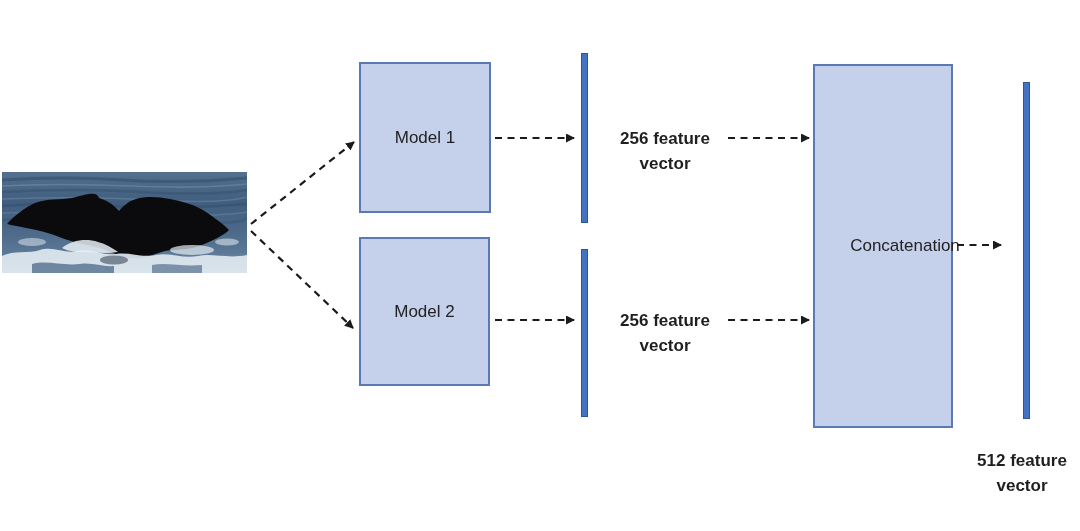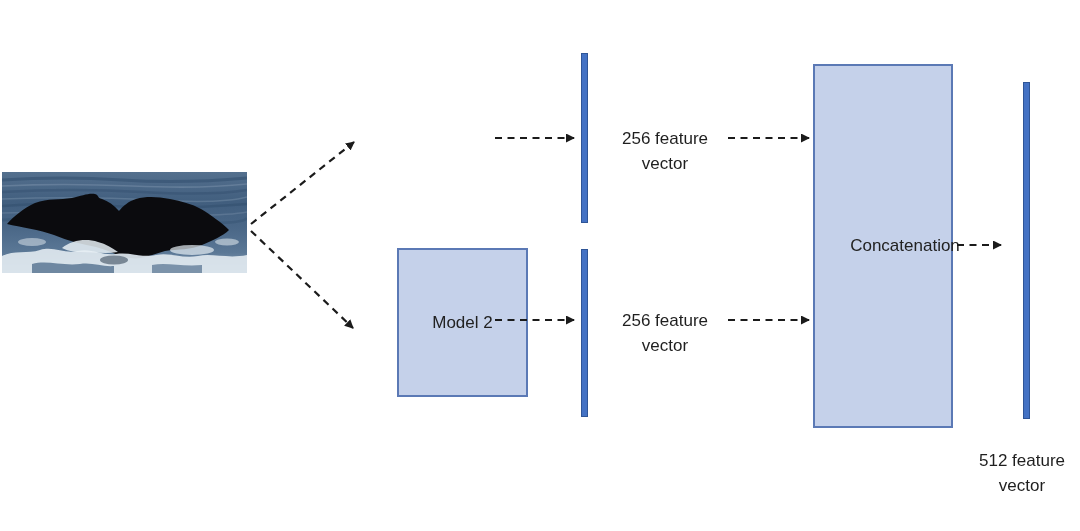--- a/index.html
+++ b/index.html
@@ -31,21 +31,21 @@
     box-sizing: border-box;
   }
   .vec-label {
     position: absolute;
     width: 128px;
     text-align: center;
     font-size: 17px;
     line-height: 25px;
     color: #1f1f1f;
   }
-  .vec-label span { display: block; }
+  .vec-label span { display: block; font-weight: bold; }
   .arrows-layer {
     position: absolute;
     left: 0; top: 0;
     width: 1080px; height: 531px;
     pointer-events: none;
   }
   .arrow {
     stroke: #1b1b1b;
     stroke-width: 2.2;
     stroke-dasharray: 7 5.5;
@@ -94,22 +94,25 @@
         <path d="M150,93 C165,90 180,95 200,93 L200,101 L150,101 Z" fill="#54718f" opacity="0.7"></path>
         <path d="M60,76 C70,68 84,66 96,70 C104,72 110,76 116,80 C104,82 90,80 78,80 C70,80 64,78 60,76 Z" fill="#e8f0f5" opacity="0.85"></path>
         <ellipse cx="190" cy="78" rx="22" ry="5" fill="#e4ecf2" opacity="0.7"></ellipse>
         <ellipse cx="225" cy="70" rx="12" ry="3.5" fill="#d8e2ea" opacity="0.6"></ellipse>
         <ellipse cx="30" cy="70" rx="14" ry="4" fill="#d8e2ea" opacity="0.55"></ellipse>
         <ellipse cx="112" cy="88" rx="14" ry="4.5" fill="#1c2e42" opacity="0.5"></ellipse>
       </g>
     </svg>
   </div>
 
+  <div class="node-box" style="left:359px; top:62px; width:132px; height:151px;">
+    <span>Model 1</span>
+  </div>
 
-  <div class="node-box" style="left:359px; top:248px; width:131px; height:149px;margin-left:38px;">
+  <div class="node-box" style="left:359px; top:237px; width:131px; height:149px;">
     <span>Model 2</span>
   </div>
 
   <div class="node-box" style="left:813px; top:64px; width:140px; height:364px;padding-left:44px;">
     <span>Concatenation</span>
   </div>
 
   <div class="feature-bar" style="left:581px; top:53px; height:170px;"></div>
   <div class="feature-bar" style="left:581px; top:249px; height:168px;"></div>
   <div class="feature-bar" style="left:1023px; top:82px; height:337px;"></div>

